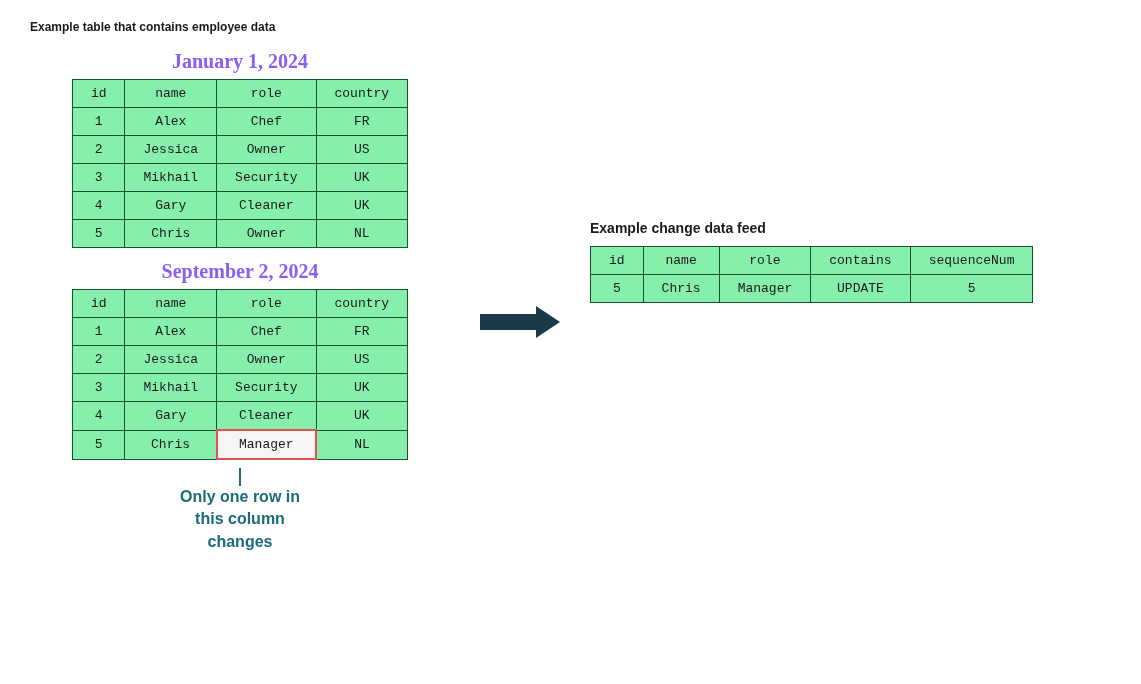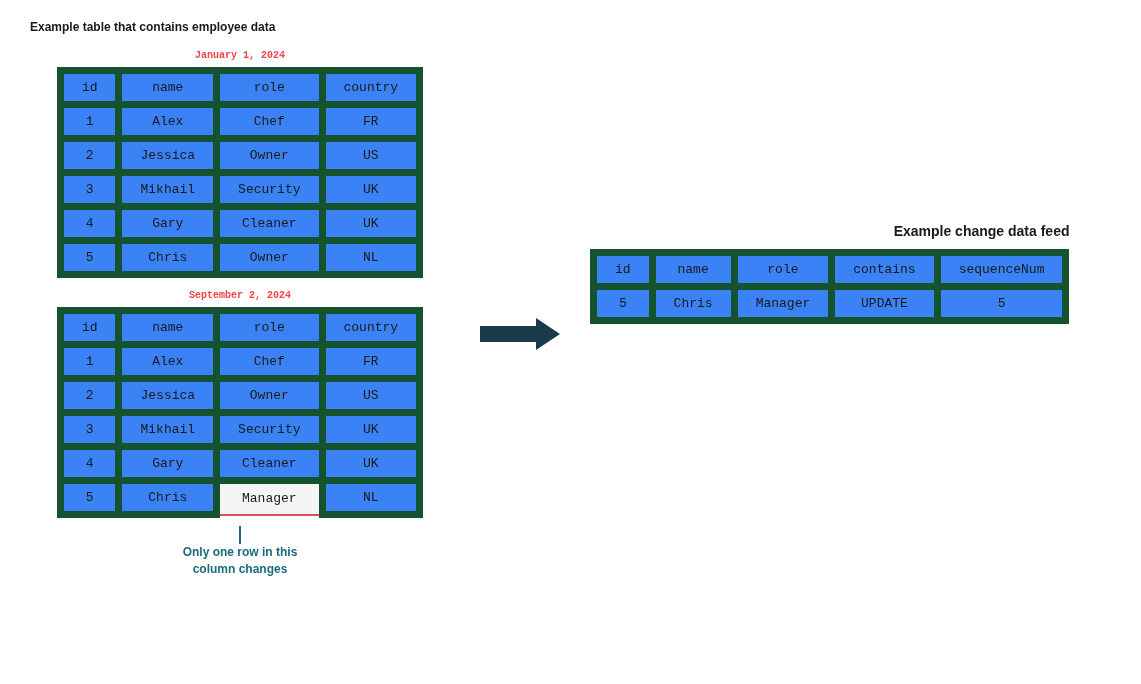--- a/index.html
+++ b/index.html
@@ -44,55 +44,55 @@
     }
 
     .table-group {
       display: flex;
       flex-direction: column;
       align-items: center;
       gap: 6px;
     }
 
     .table-title {
-      font-family: Liberation Mono, monospace;
-      font-weight: bold;
-      font-size: 10px;
-      color: #ef4444;
+      font-family: Liberation Serif, serif;
+      font-weight: bold;
+      font-size: 20px;
+      color: #8b5cf6;
     }
 
     table {
       border-collapse: collapse;
       font-family: 'Courier New', Courier, monospace;
       font-size: 13px;
     }
 
     table td, table th {
-      border: 7px solid #14532d;
+      border: 1px solid #14532d;
       padding: 6px 18px;
       text-align: center;
-      background: #3b82f6;
+      background: #86efac;
     }
 
     .arrow-section {
       display: flex;
       align-items: center;
       justify-content: center;
       padding: 40px 10px 0 10px;
     }
 
     .arrow-icon {
       width: 80px;
       height: 40px;
     }
 
     .right-section {
       display: flex;
       flex-direction: column;
-      align-items: flex-end;
+      align-items: flex-start;
       gap: 10px;
       padding-top: 0;
       margin-top: -80px;
     }
 
     .right-title {
       font-family: Arial, sans-serif;
       font-weight: bold;
       font-size: 14px;
       color: #1a1a1a;
@@ -113,21 +113,21 @@
     .annotation-arrow {
       width: 2px;
       height: 18px;
       background: #1a6b7c;
       margin: 0 auto;
     }
 
     .annotation-text {
       font-family: Arial, sans-serif;
       font-weight: bold;
-      font-size: 12px;
+      font-size: 16px;
       color: #1a6b7c;
       text-align: center;
       max-width: 140px;
       line-height: 1.4;
     }
   </style>
 </head>
 <body>
 
 <div class="page-container">

